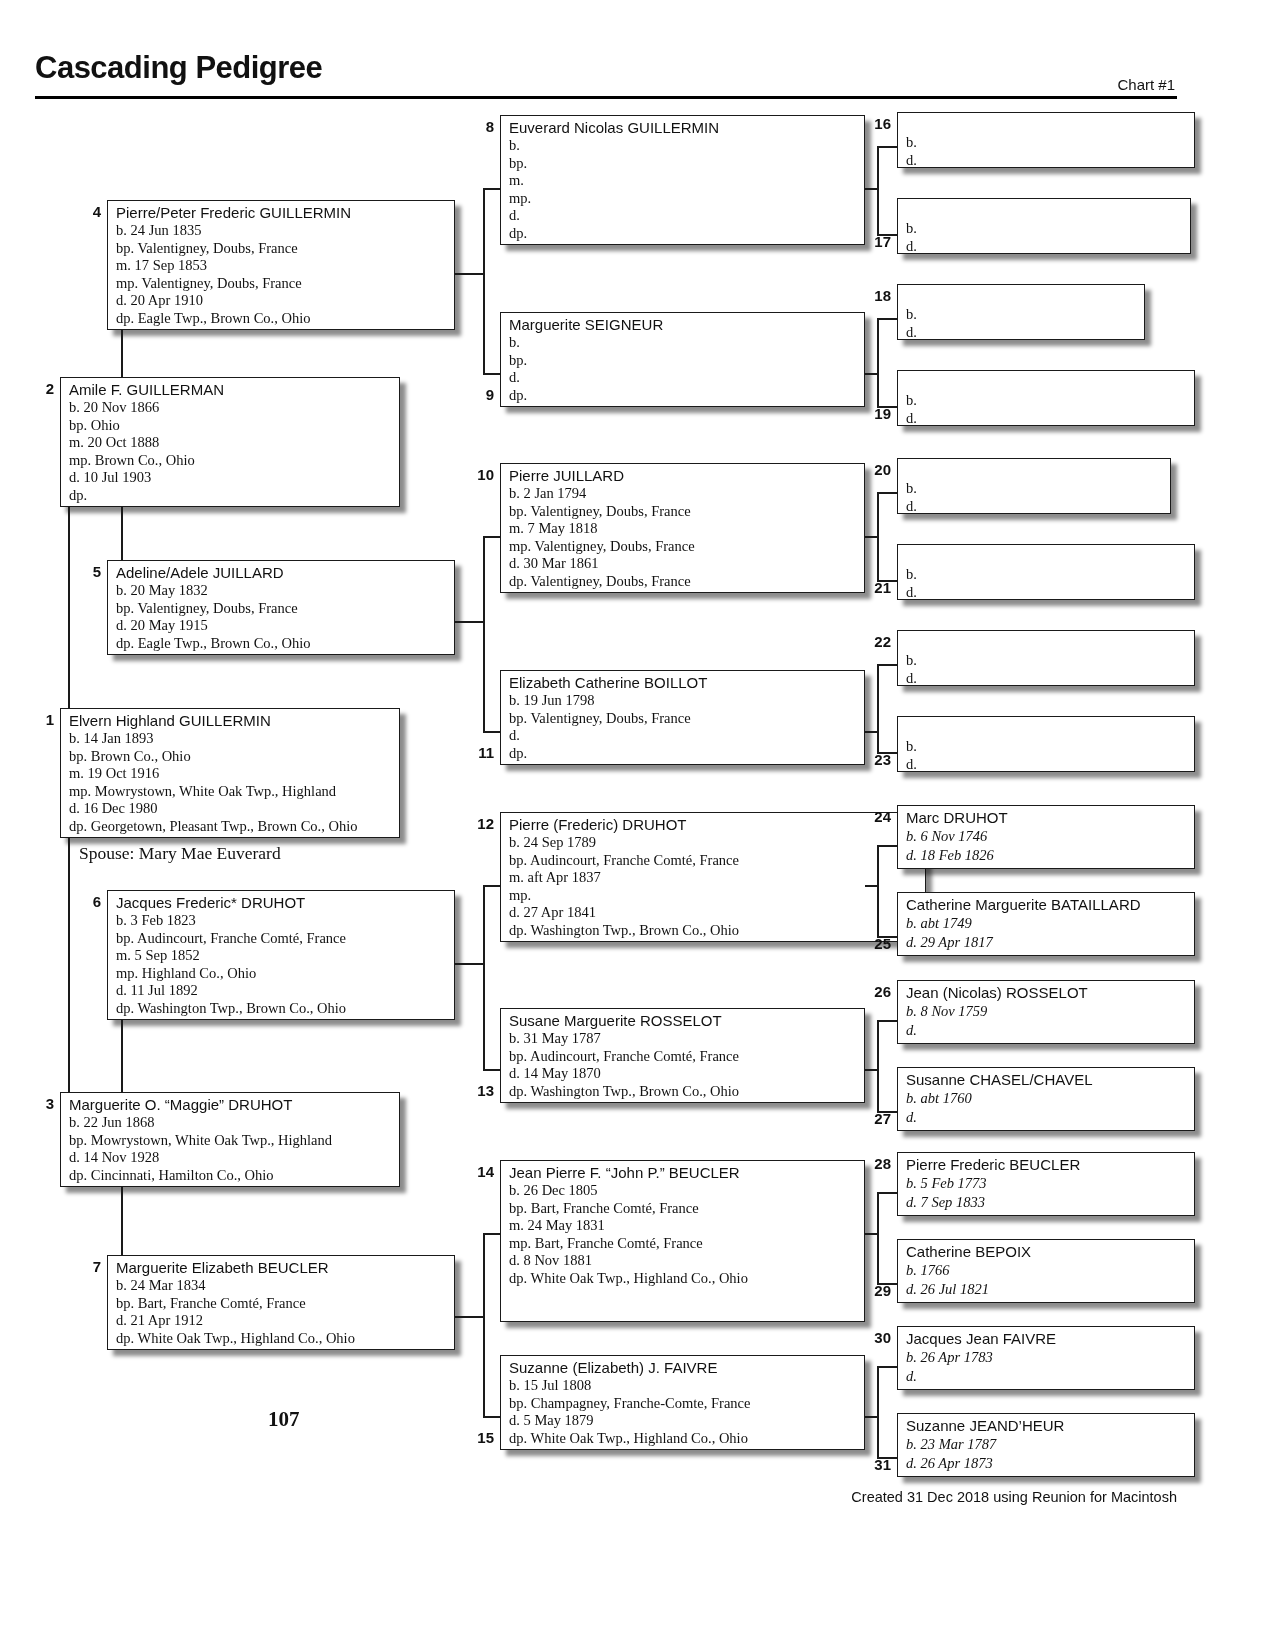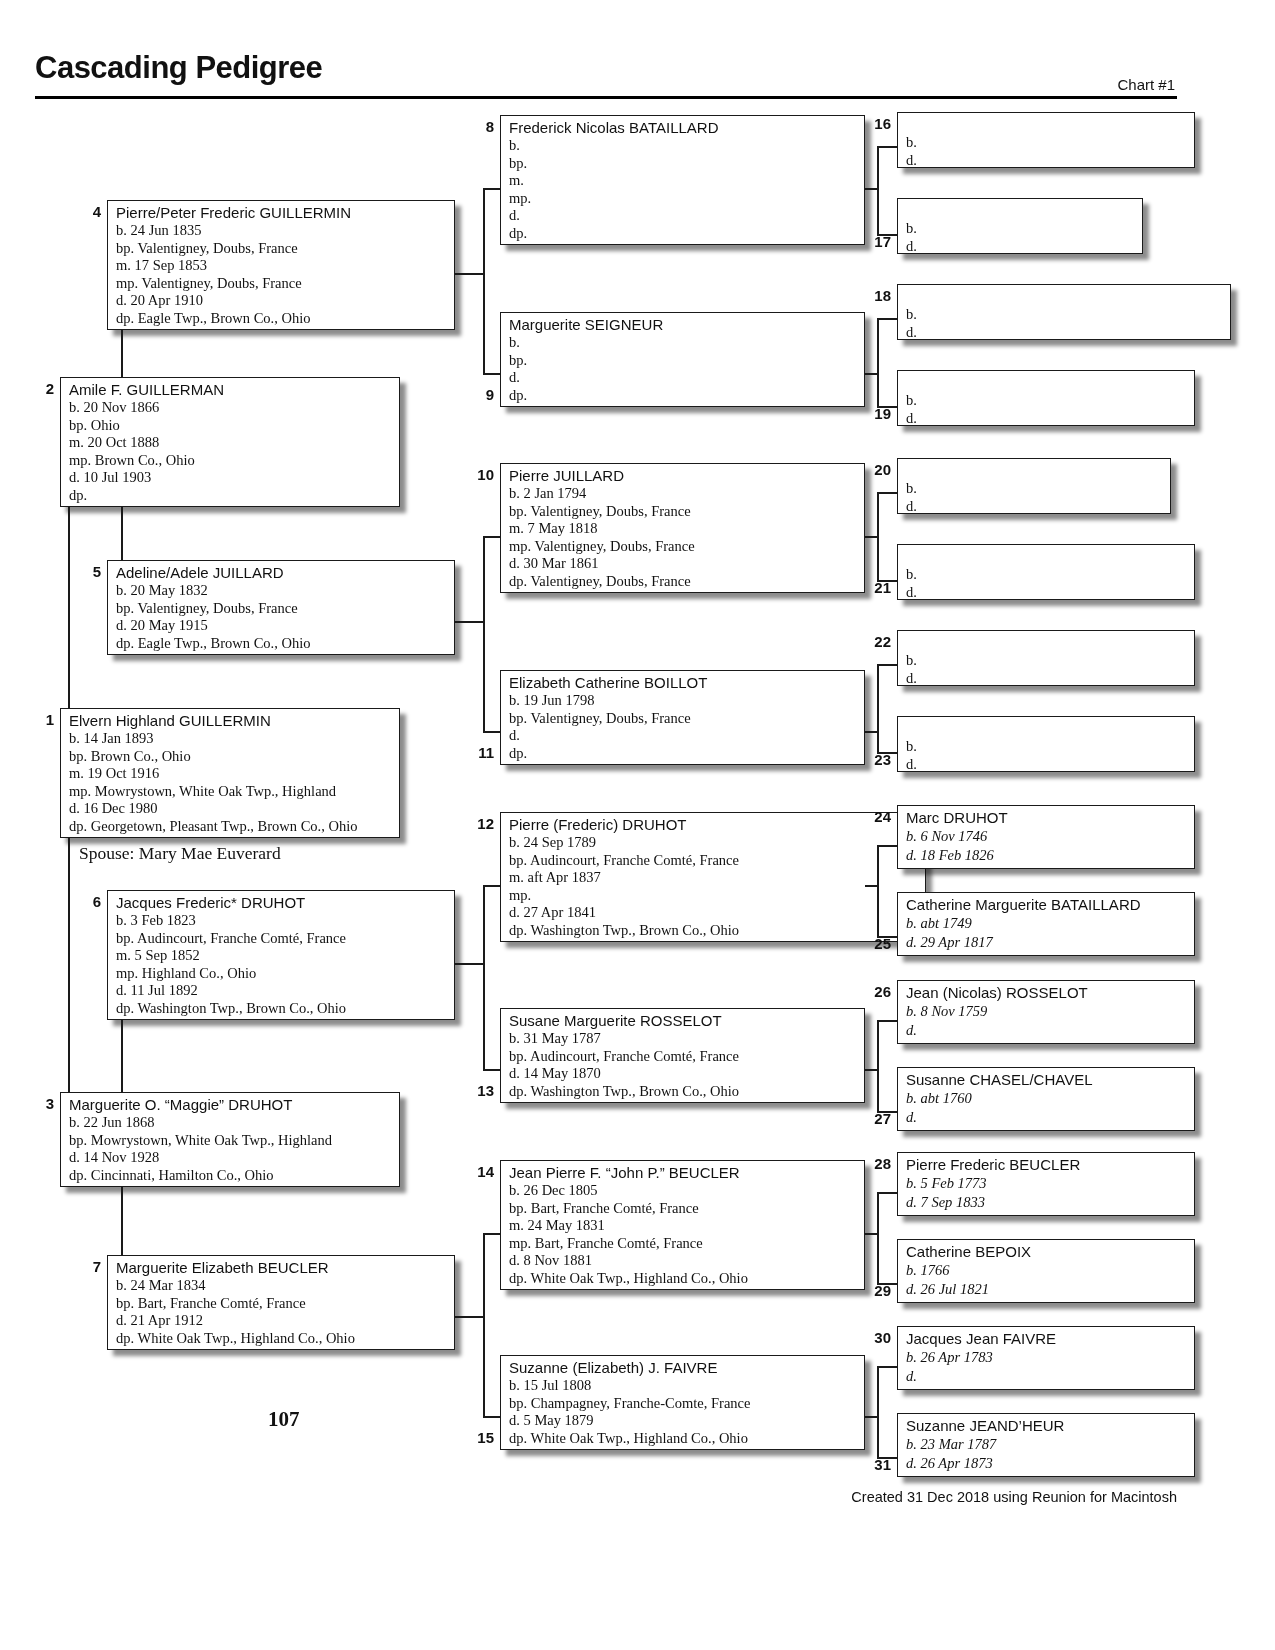--- a/index.html
+++ b/index.html
@@ -128,21 +128,21 @@
   <span class="num top">7</span>
   <div class="name">Marguerite Elizabeth BEUCLER</div>
   <div class="line">b. 24 Mar 1834</div>
   <div class="line">bp. Bart, Franche Comté, France</div>
   <div class="line">d. 21 Apr 1912</div>
   <div class="line">dp. White Oak Twp., Highland Co., Ohio</div>
 </div>
 
 <div class="box" style="left:500px;top:115px;width:365px;height:130px">
   <span class="num top">8</span>
-  <div class="name">Frederick Nicolas BATAILLARD</div>
+  <div class="name">Euverard Nicolas GUILLERMIN</div>
   <div class="line">b.</div>
   <div class="line">bp.</div>
   <div class="line">m.</div>
   <div class="line">mp.</div>
   <div class="line">d.</div>
   <div class="line">dp.</div>
 </div>
 
 <div class="box" style="left:500px;top:312px;width:365px;height:95px">
   <span class="num bot">9</span>
@@ -186,21 +186,21 @@
 
 <div class="box" style="left:500px;top:1008px;width:365px;height:95px">
   <span class="num bot">13</span>
   <div class="name">Susane Marguerite ROSSELOT</div>
   <div class="line">b. 31 May 1787</div>
   <div class="line">bp. Audincourt, Franche Comté, France</div>
   <div class="line">d. 14 May 1870</div>
   <div class="line">dp. Washington Twp., Brown Co., Ohio</div>
 </div>
 
-<div class="box" style="left:500px;top:1160px;width:365px;height:130px">
+<div class="box" style="left:500px;top:1160px;width:365px;height:162px">
   <span class="num top">14</span>
   <div class="name">Jean Pierre F. “John P.” BEUCLER</div>
   <div class="line">b. 26 Dec 1805</div>
   <div class="line">bp. Bart, Franche Comté, France</div>
   <div class="line">m. 24 May 1831</div>
   <div class="line">mp. Bart, Franche Comté, France</div>
   <div class="line">d. 8 Nov 1881</div>
   <div class="line">dp. White Oak Twp., Highland Co., Ohio</div>
 </div>
 
@@ -212,27 +212,27 @@
   <div class="line">d. 5 May 1879</div>
   <div class="line">dp. White Oak Twp., Highland Co., Ohio</div>
 </div>
 
 <div class="box" style="left:897px;top:112px;width:298px;height:56px">
   <span class="num top">16</span>
   <div class="name"></div>
   <div class="line">b.</div>
   <div class="line">d.</div>
 </div>
-<div class="box" style="left:897px;top:198px;width:246px;height:56px">
+<div class="box" style="left:897px;top:198px;width:294px;height:56px">
   <span class="num bot">17</span>
   <div class="name"></div>
   <div class="line">b.</div>
   <div class="line">d.</div>
 </div>
-<div class="box" style="left:897px;top:284px;width:334px;height:56px">
+<div class="box" style="left:897px;top:284px;width:248px;height:56px">
   <span class="num top">18</span>
   <div class="name"></div>
   <div class="line">b.</div>
   <div class="line">d.</div>
 </div>
 <div class="box" style="left:897px;top:370px;width:298px;height:56px">
   <span class="num bot">19</span>
   <div class="name"></div>
   <div class="line">b.</div>
   <div class="line">d.</div>

